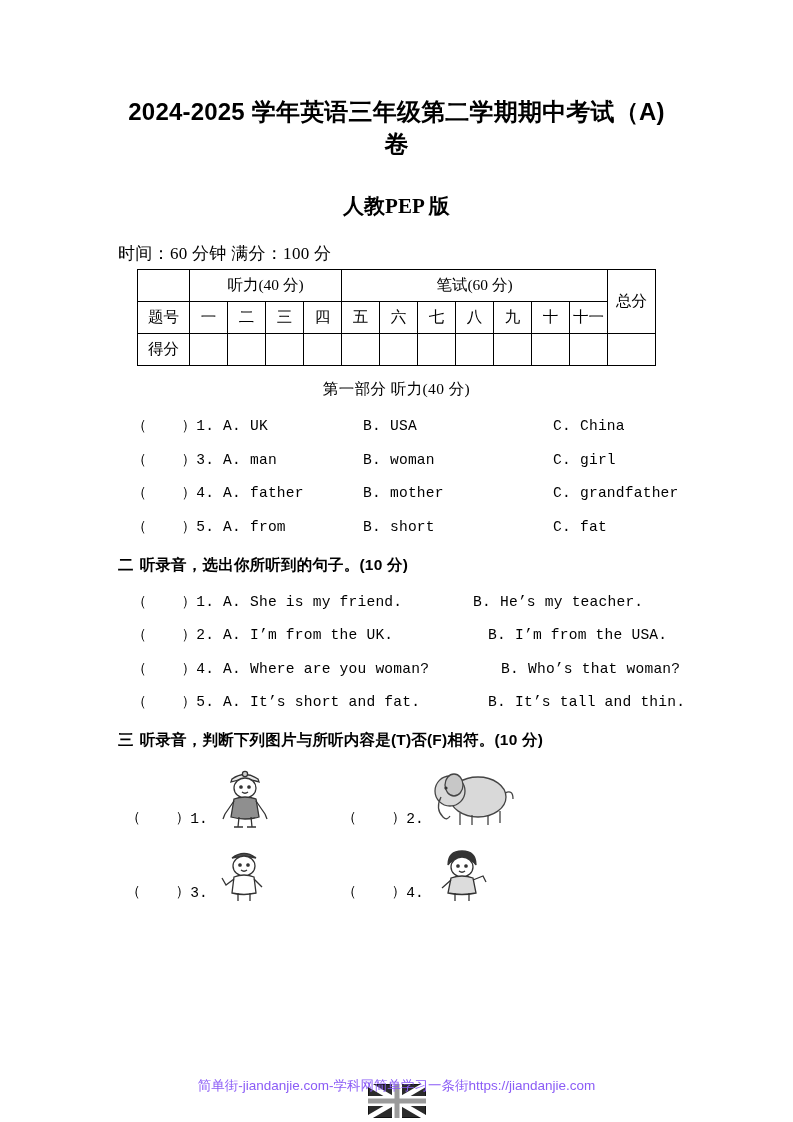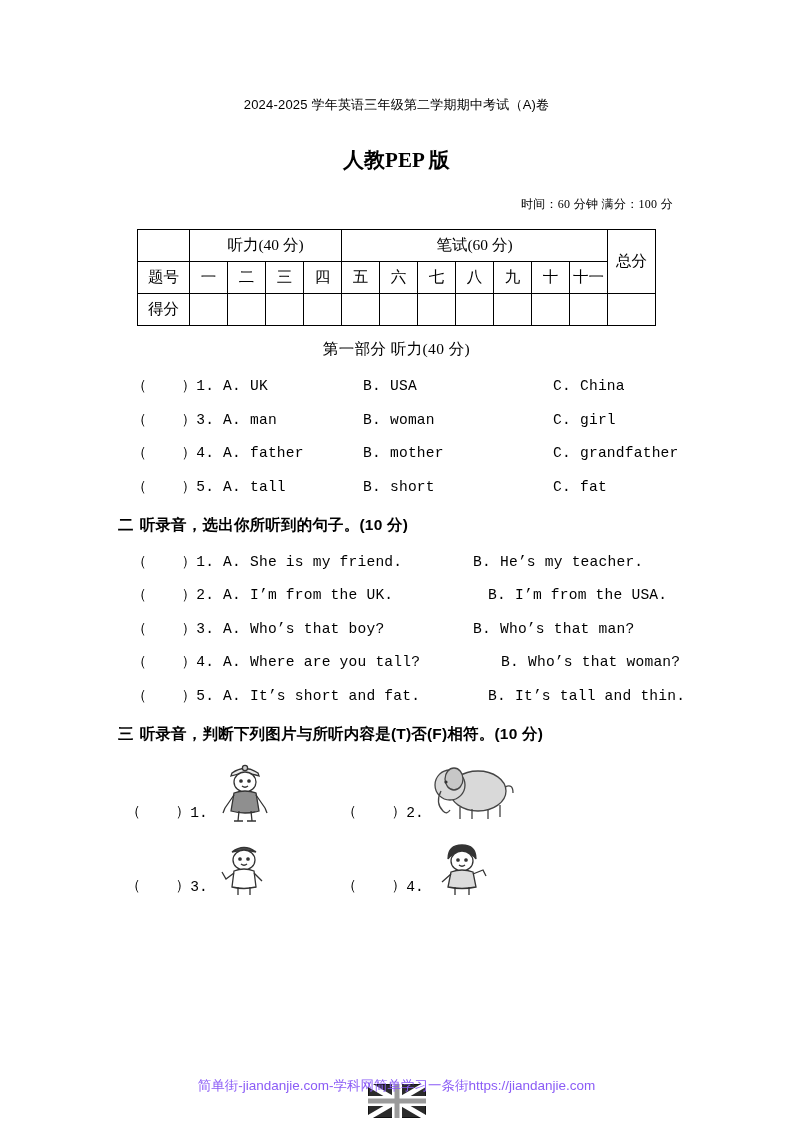--- a/index.html
+++ b/index.html
@@ -16,39 +16,39 @@
   .page {
     position: absolute;
     left: 0; top: 0;
     width: 793px;
     height: 1122px;
     padding: 0 118px;
   }
   .title-block { padding-top: 96px; text-align: center; }
   .title-line1 {
     font-family: "Liberation Sans", sans-serif;
-    font-weight: normal;
-    font-size: 13px;
+    font-weight: bold;
+    font-size: 24px;
     letter-spacing: 0.2px;
   }
   .title-line2 {
     font-family: Liberation Serif, serif;
     font-weight: bold;
     font-size: 21px;
     margin-top: 32px;
   }
   .meta-line {
     margin-top: 22px;
-    text-align: right;
-    font-size: 12px;
+    text-align: left;
+    font-size: 17px;
     padding-right: 2px;
     letter-spacing: 0.3px;
   }
   
-  .score-table-wrap { margin-top: 16px; display: flex; justify-content: center; }
+  .score-table-wrap { margin-top: 4px; display: flex; justify-content: center; }
   table.score {
     border-collapse: collapse;
     font-size: 15px;
     font-family: "Liberation Serif", serif;
   }
   table.score td {
     border: 1px solid #000;
     text-align: center;
     vertical-align: middle;
     padding: 0;
@@ -168,31 +168,30 @@
     </tbody>
       </table>
   </div>
 
   <div class="section-center">第一部分    听力(40 分)</div>
 
   <div class="items">
     <div class="item"><span class="paren">（    ）</span><span>1.</span> <span class="opt" style="width:140px">A. UK</span><span class="opt" style="width:190px">B. USA</span><span class="opt">C. China</span></div>
     <div class="item"><span class="paren">（    ）</span><span>3.</span> <span class="opt" style="width:140px">A. man</span><span class="opt" style="width:190px">B. woman</span><span class="opt">C. girl</span></div>
     <div class="item"><span class="paren">（    ）</span><span>4.</span> <span class="opt" style="width:140px">A. father</span><span class="opt" style="width:190px">B. mother</span><span class="opt">C. grandfather</span></div>
-    <div class="item"><span class="paren">（    ）</span><span>5.</span> <span class="opt" style="width:140px">A. tall</span><span class="opt" style="width:190px">B. short</span><span class="opt">C. fat</span></div>
+    <div class="item"><span class="paren">（    ）</span><span>5.</span> <span class="opt" style="width:140px">A. from</span><span class="opt" style="width:190px">B. short</span><span class="opt">C. fat</span></div>
   </div>
 
   <div class="q-head">
     <span class="idx">二</span><span>听录音，选出你所听到的句子。(10 分)</span>
   </div>
   <div class="items">
     <div class="item"><span class="paren">（    ）</span><span>1.</span> <span class="opt" style="width:250px">A. She is my friend.</span><span class="opt">B. He’s my teacher.</span></div>
     <div class="item"><span class="paren">（    ）</span><span>2.</span> <span class="opt" style="width:265px">A. I’m from the UK.</span><span class="opt">B. I’m from the USA.</span></div>
-    <div class="item"><span class="paren">（    ）</span><span>3.</span> <span class="opt" style="width:250px">A. Who’s that boy?</span><span class="opt">B. Who’s that man?</span></div>
-    <div class="item"><span class="paren">（    ）</span><span>4.</span> <span class="opt" style="width:278px">A. Where are you tall?</span><span class="opt">B. Who’s that woman?</span></div>
+    <div class="item"><span class="paren">（    ）</span><span>4.</span> <span class="opt" style="width:278px">A. Where are you woman?</span><span class="opt">B. Who’s that woman?</span></div>
     <div class="item"><span class="paren">（    ）</span><span>5.</span> <span class="opt" style="width:265px">A. It’s short and fat.</span><span class="opt">B. It’s tall and thin.</span></div>
   </div>
 
   <div class="q-head">
     <span class="idx">三</span><span>听录音，判断下列图片与所听内容是(T)否(F)相符。(10 分)</span>
   </div>
 
   <div class="pic-row">
     <div class="pic-cell">
       <span class="lbl">（    ）</span>

